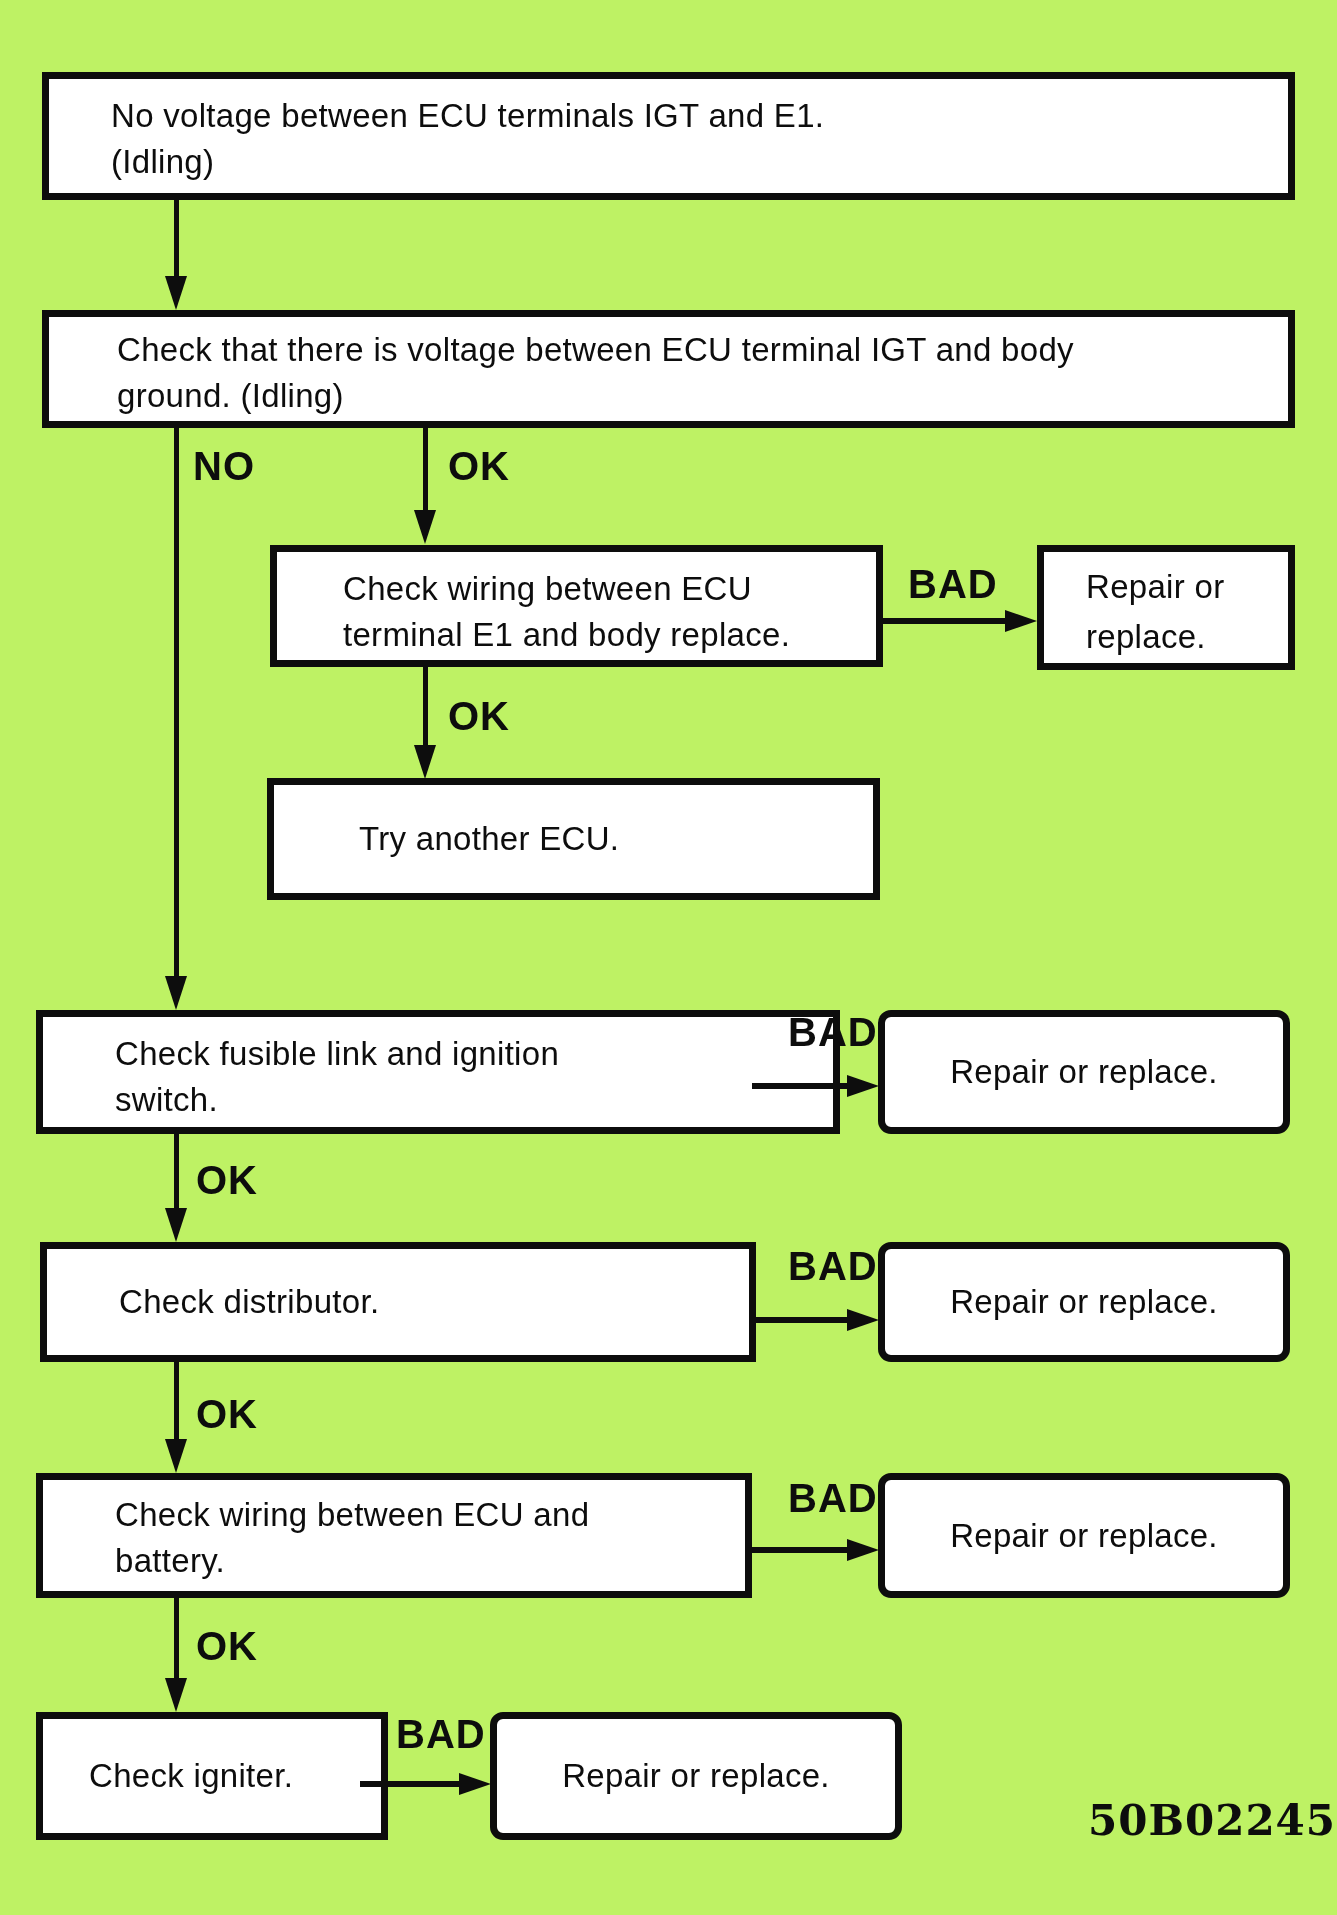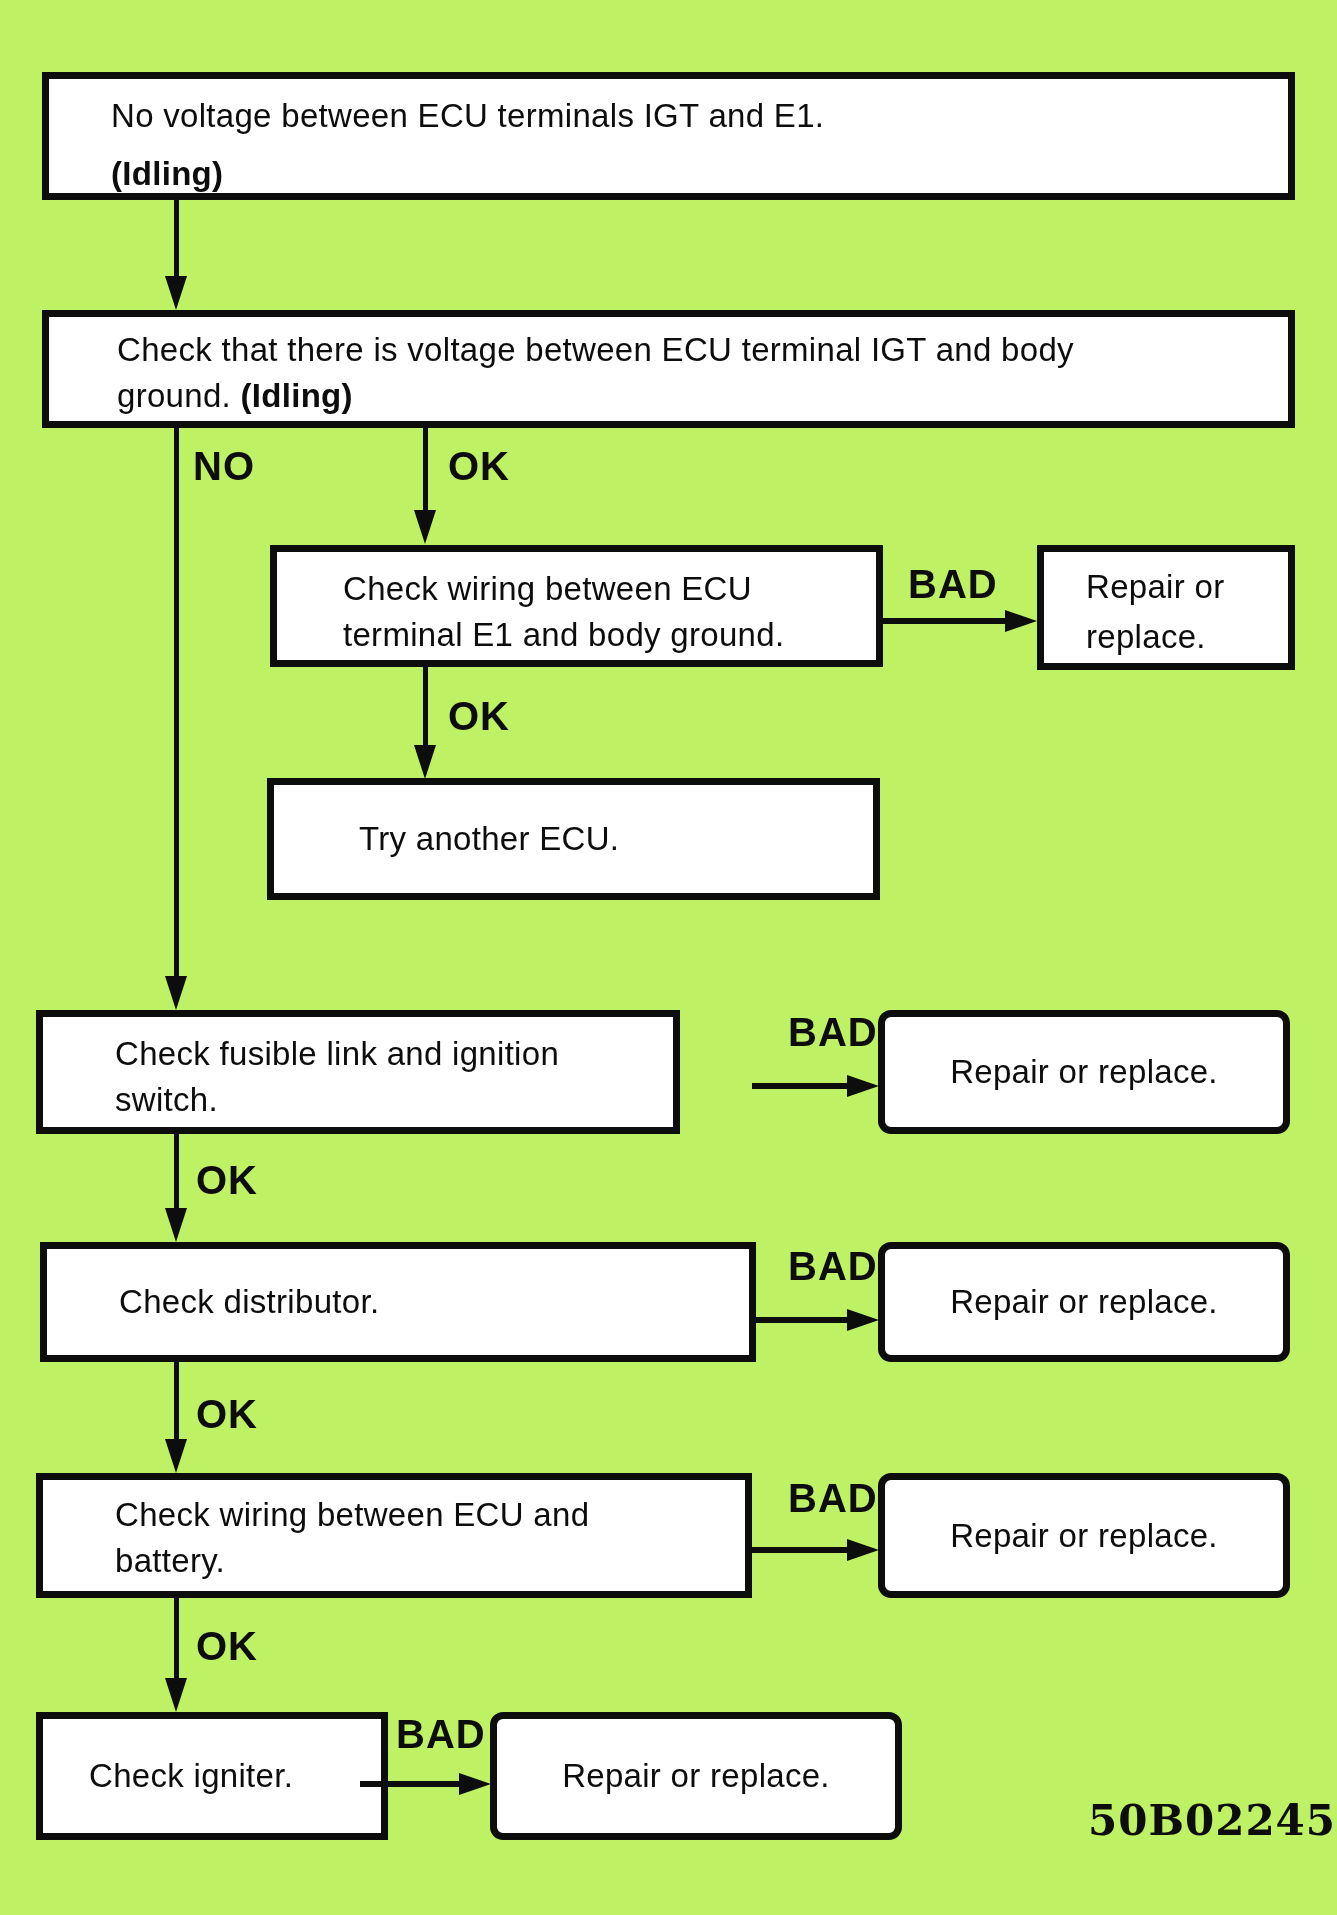--- a/index.html
+++ b/index.html
@@ -19,21 +19,21 @@
   .node {
     position: absolute;
     box-sizing: border-box;
     border: 7px solid #0d0d0d;
     background: #ffffff;
     font-size: 33px;
     line-height: 46px;
     letter-spacing: 0.3px;
   }
   .node .ln { display: block; }
-  .bold { font-weight: bold; margin-top: 12px; }
+  .bold { font-weight: normal; }
   .vcenter {
     display: flex;
     align-items: center;
   }
   .hcenter {
     justify-content: center;
     border-radius: 13px;
   }
   .vline {
     position: absolute;
@@ -99,41 +99,41 @@
   <span class="branch-label" style="left:193px; top:444px;">NO</span>
   <div class="vline" style="left:174px; top:428px; height:548px;"></div>
   <div class="arr-down" style="left:165px; top:976px;"></div>
 
   <span class="branch-label" style="left:448px; top:444px;">OK</span>
   <div class="vline" style="left:423px; top:428px; height:82px;"></div>
   <div class="arr-down" style="left:414px; top:510px;"></div>
 
   <div class="node" style="left:270px; top:545px; width:613px; height:122px; padding:14px 10px 0 66px;">
     <span class="ln">Check wiring between ECU</span>
-    <span class="ln">terminal E1 and body ground.</span>
+    <span class="ln">terminal E1 and body replace.</span>
   </div>
 
   <span class="branch-label" style="left:908px; top:562px;">BAD</span>
   <div class="hline" style="left:883px; top:618px; width:122px;"></div>
   <div class="arr-right" style="left:1005px; top:610px;"></div>
 
   <div class="node" style="left:1037px; top:545px; width:258px; height:125px; padding:10px 5px 0 42px; line-height:50px;">
     <span class="ln">Repair or</span>
     <span class="ln">replace.</span>
   </div>
 
   <span class="branch-label" style="left:448px; top:694px;">OK</span>
   <div class="vline" style="left:423px; top:667px; height:78px;"></div>
   <div class="arr-down" style="left:414px; top:745px;"></div>
 
   <div class="node vcenter" style="left:267px; top:778px; width:613px; height:122px; padding-left:85px;">
     <span>Try another ECU.</span>
   </div>
 
-  <div class="node" style="left:36px; top:1010px; width:644px; height:124px; padding:14px 10px 0 72px;">
+  <div class="node" style="left:36px; top:1010px; width:804px; height:124px; padding:14px 10px 0 72px;">
     <span class="ln">Check fusible link and ignition</span>
     <span class="ln">switch.</span>
   </div>
 
   <span class="branch-label" style="left:788px; top:1010px;">BAD</span>
   <div class="hline" style="left:752px; top:1083px; width:95px;"></div>
   <div class="arr-right" style="left:847px; top:1075px;"></div>
 
   <div class="node vcenter hcenter" style="left:878px; top:1010px; width:412px; height:124px;">
     <span>Repair or replace.</span>

